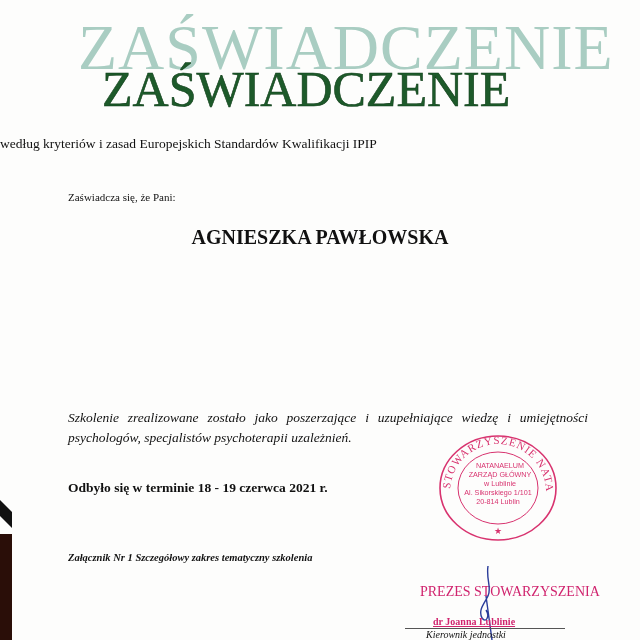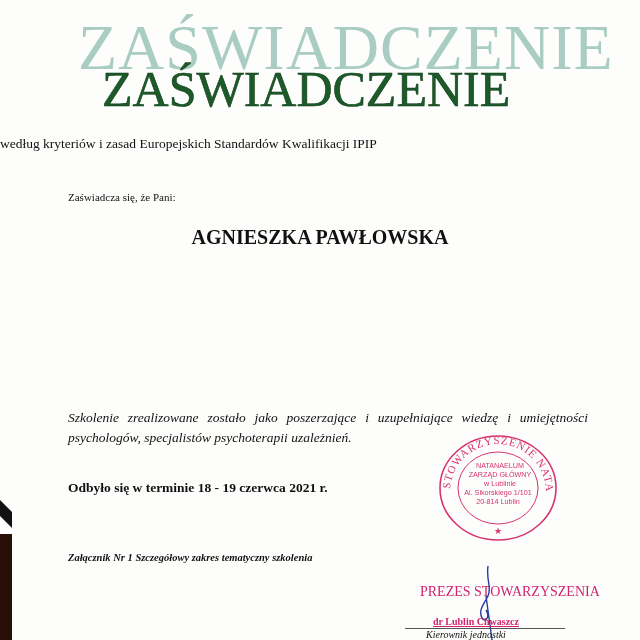--- a/index.html
+++ b/index.html
@@ -116,21 +116,21 @@
       <text x="62" y="65">Al. Sikorskiego 1/101</text>
       <text x="62" y="74">20-814 Lublin</text>
     </g>
     <text x="62" y="104" font-size="9" fill="#d8336f" text-anchor="middle">★</text>
   </svg>
 
   <div class="sig-title">PREZES STOWARZYSZENIA</div>
   <svg class="signature" viewBox="0 0 30 74">
     <path d="M 18 0 C 16 14, 22 22, 18 30 C 14 38, 8 44, 12 52 C 16 58, 20 50, 16 44 M 16 30 C 18 44, 20 60, 22 74" fill="none" stroke="#2a3c9a" stroke-width="1.4"></path>
   </svg>
-  <div class="sig-name">dr Lublin Chwaszcz</div>
+  <div class="sig-name">dr Joanna Lublinie</div>
   <div class="sig-line"></div>
   <div class="sig-role">Kierownik jednostki</div>
 
   <svg class="edge-object" viewBox="0 0 14 140">
     <polygon points="0,0 12,12 12,28 0,16" fill="#111"></polygon>
     <rect x="0" y="34" width="12" height="106" fill="#2a0e08"></rect>
   </svg>
 </div>
 
 </body></html>

